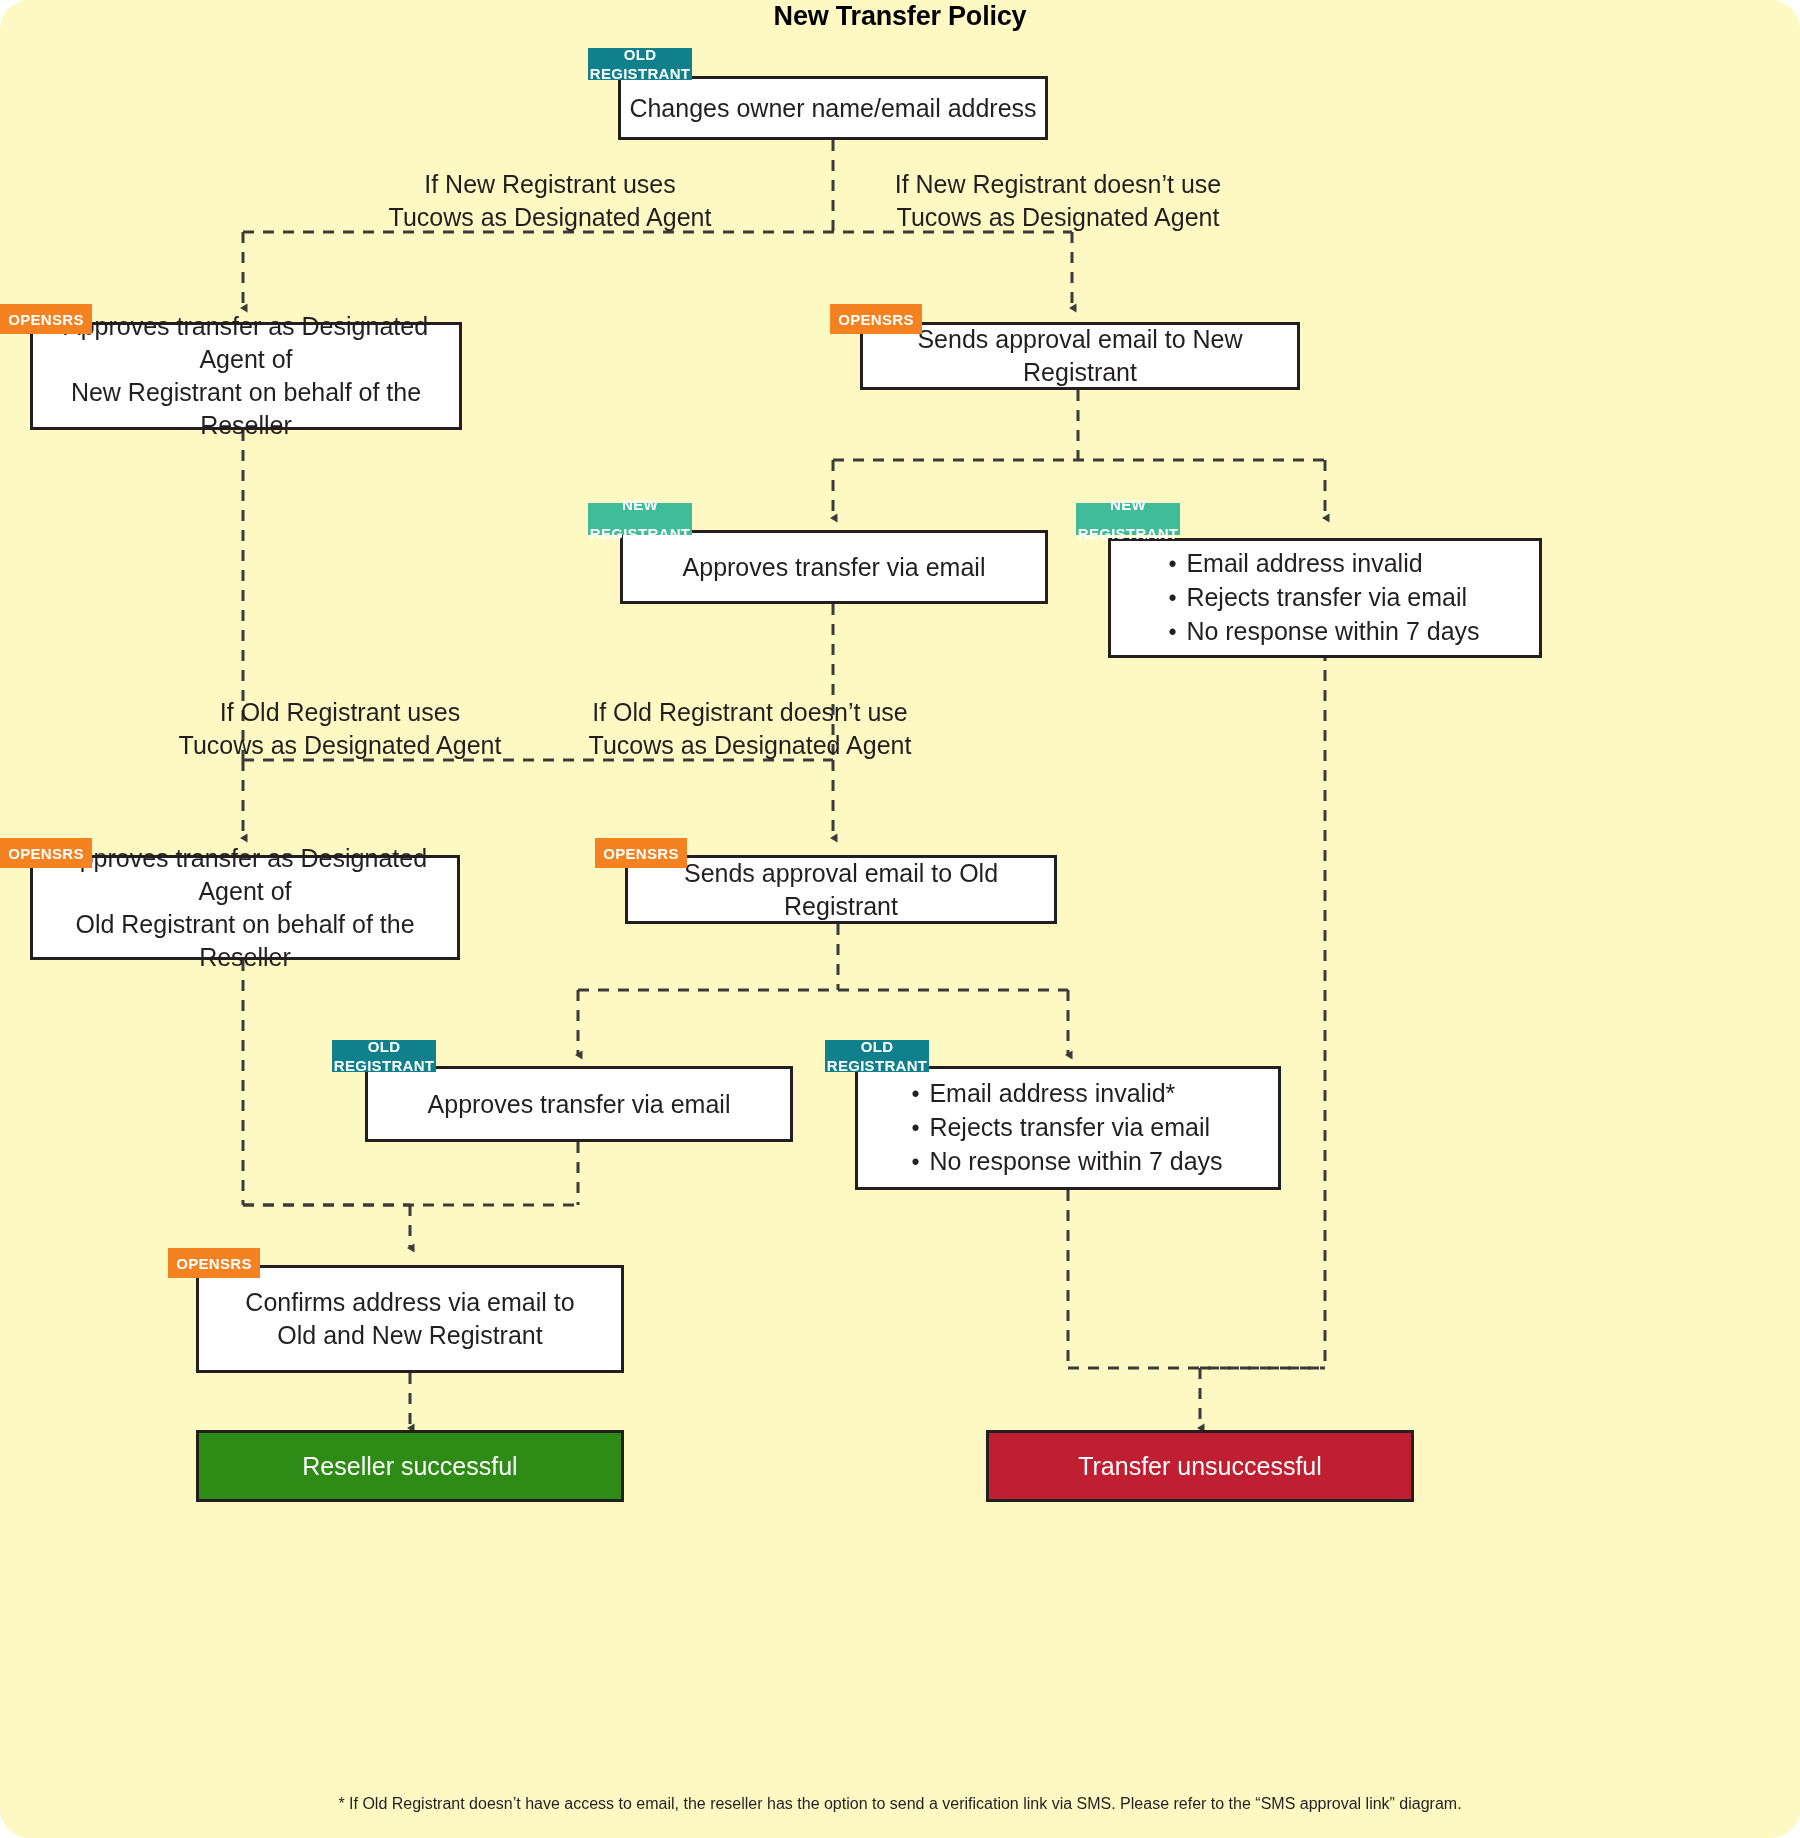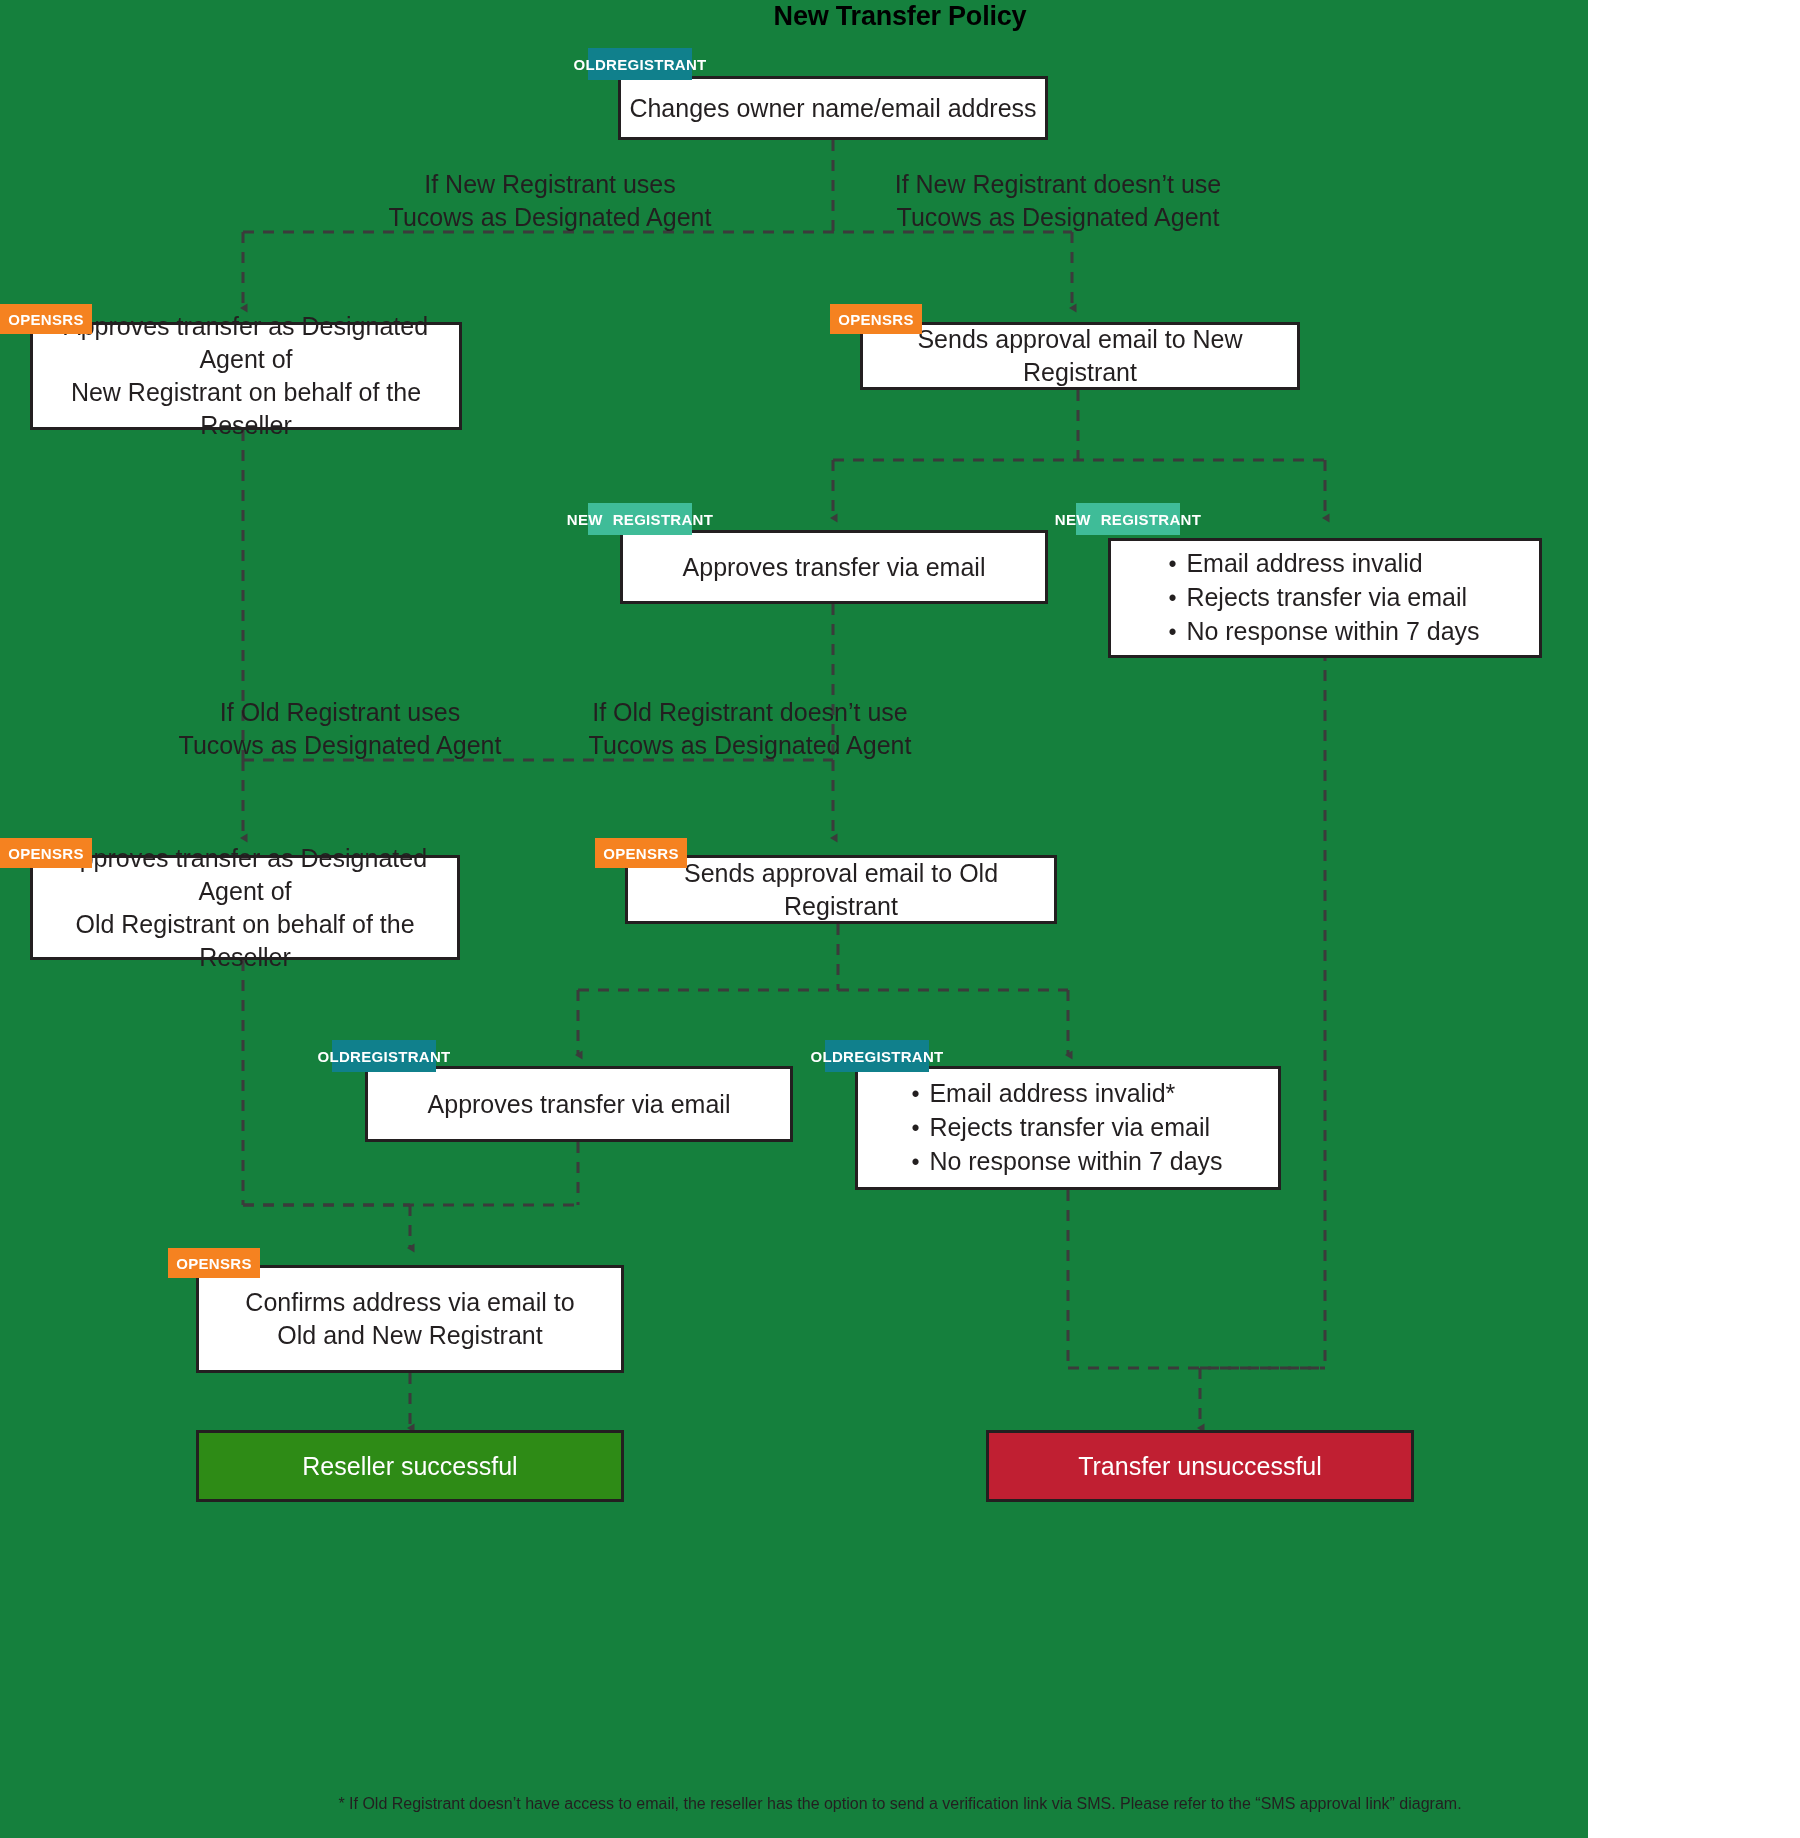--- a/index.html
+++ b/index.html
@@ -6,24 +6,25 @@
     margin: 0;
     padding: 0;
     background: #ffffff;
   }
   body {
     font-family: "Liberation Sans", sans-serif;
     color: #1a1a1a;
   }
   #canvas {
     position: relative;
-    width: 1588px;
+    width: 1800px;
     height: 1838px;
-    background: #15803d;
+    background: #fef9c3;
     overflow: hidden;
+    border-radius: 29px;
   }
   
   .title {
     position: absolute;
     left: 0;
     top: 0;
     width: 1800px;
     text-align: center;
     font-size: 27px;
     font-weight: bold;
@@ -67,21 +68,21 @@
     display: inline-block;
     width: 18px;
     margin-left: -2px;
     font-size: 23px;
   }
   
   .tag {
     position: absolute;
     box-sizing: border-box;
     display: flex;
-    flex-direction: row;
+    flex-direction: column;
     align-items: center;
     justify-content: center;
     color: #ffffff;
     font-weight: bold;
     font-size: 15px;
     line-height: 19px;
     letter-spacing: 0.3px;
     text-align: center;
     z-index: 5;
     padding: 0 6px;

